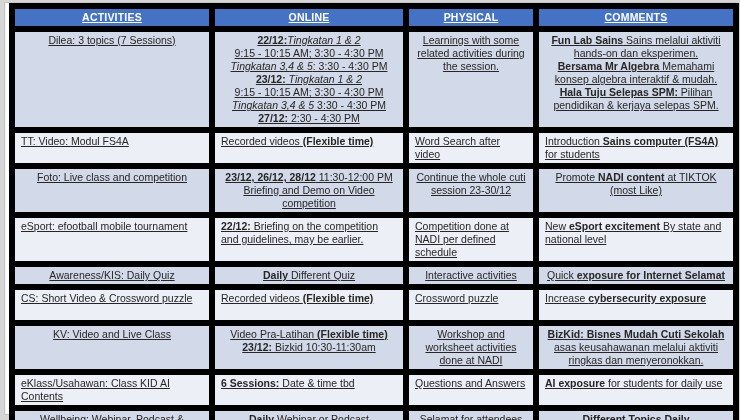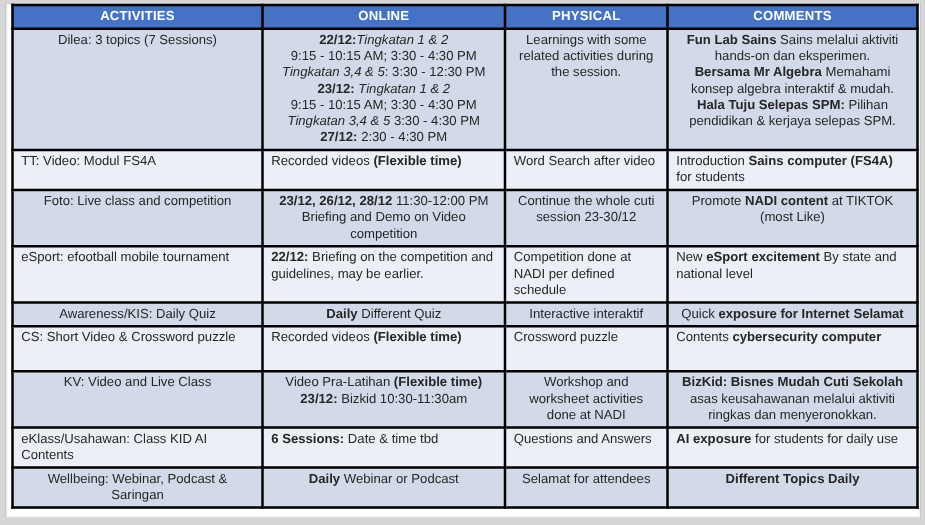--- a/index.html
+++ b/index.html
@@ -33,21 +33,21 @@
     width: 724px;
     margin-left: 4px;
     font-size: 10.5px;
     line-height: 13px;
     color: var(--body-text, #262626);
   }
   col.c-activities { width: 200px; }
   col.c-online     { width: 194px; }
   col.c-physical   { width: 130px; }
   col.c-comments   { width: 200px; }
-  th, td { border: 2px solid #000000; vertical-align: top; }
+  th, td { border: 6px solid #000000; vertical-align: top; text-decoration: underline; }
   thead th {
     background: var(--header-bg, #4472c4);
     color: var(--header-text, #ffffff);
     font-size: 10.5px;
     font-weight: bold;
     text-align: center;
     height: 19px;
     padding: 2px 4px;
     letter-spacing: 0.2px;
   }
@@ -87,21 +87,21 @@
       </tr>
     </thead>
     <tbody>
         <tr class="band-a">
           <td>
             <div><span>Dilea:  3 topics (7 Sessions)</span></div>
           </td>
           <td>
             <div><span class="b">22/12:</span><span class="i">Tingkatan 1 &amp; 2</span></div>
             <div><span>9:15 - 10:15 AM; 3:30 - 4:30 PM</span></div>
-            <div><span class="i">Tingkatan 3,4 &amp; 5</span><span>: 3:30 - 12:30 PM</span></div>
+            <div><span class="i">Tingkatan 3,4 &amp; 5</span><span>: 3:30 - 4:30 PM</span></div>
             <div><span class="b">23/12:</span><span class="i"> Tingkatan 1 &amp; 2</span></div>
             <div><span>9:15 - 10:15 AM; 3:30 - 4:30 PM</span></div>
             <div><span class="i">Tingkatan 3,4 &amp; 5</span><span> 3:30 - 4:30 PM</span></div>
             <div><span class="b">27/12:</span><span> 2:30 - 4:30 PM</span></div>
           </td>
           <td>
             <div><span>Learnings with some related activities during the session.</span></div>
           </td>
           <td>
             <div><span class="b">Fun Lab Sains</span><span> Sains melalui aktiviti hands-on dan eksperimen.</span></div>
@@ -153,38 +153,38 @@
           </td>
         </tr>
         <tr class="band-a">
           <td>
             <div><span>Awareness/KIS: Daily Quiz</span></div>
           </td>
           <td>
             <div><span class="b">Daily</span><span> Different Quiz</span></div>
           </td>
           <td>
-            <div><span>Interactive interaktif</span></div>
+            <div><span>Interactive activities</span></div>
           </td>
           <td>
             <div><span>Quick </span><span class="b">exposure for Internet Selamat</span></div>
           </td>
         </tr>
         <tr class="band-b">
           <td>
             <div><span>CS: Short Video &amp; Crossword puzzle</span></div>
           </td>
           <td>
             <div><span>Recorded videos </span><span class="b">(Flexible time)</span></div>
           </td>
           <td>
             <div><span>Crossword puzzle</span></div>
           </td>
           <td>
-            <div><span>Contents </span><span class="b">cybersecurity computer</span></div>
+            <div><span>Increase </span><span class="b">cybersecurity exposure</span></div>
           </td>
         </tr>
         <tr class="band-a">
           <td>
             <div><span>KV: Video and Live Class</span></div>
           </td>
           <td>
             <div><span>Video Pra-Latihan </span><span class="b">(Flexible time)</span></div>
             <div><span class="b">23/12:</span><span> Bizkid 10:30-11:30am</span></div>
           </td>

